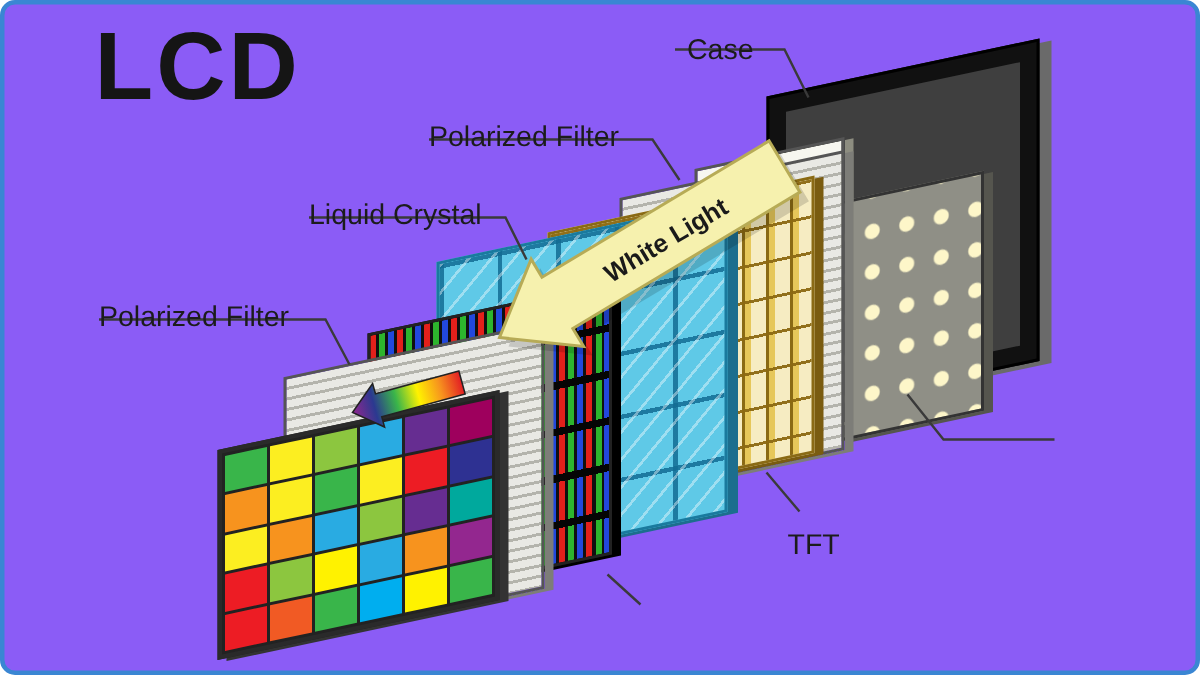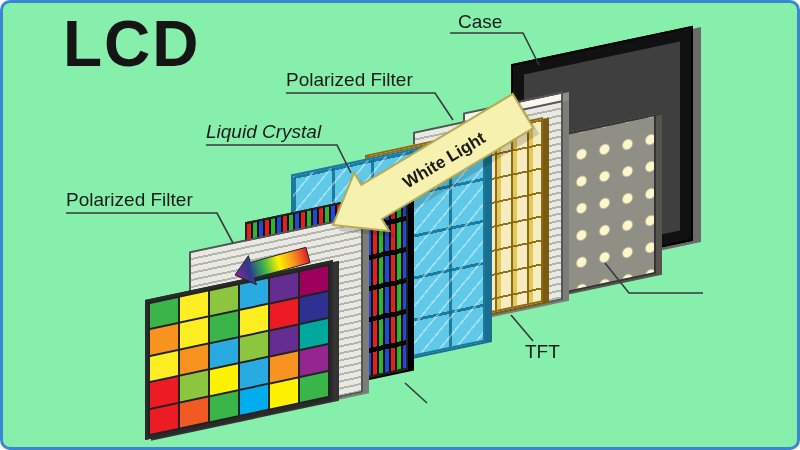--- a/index.html
+++ b/index.html
@@ -1,26 +1,26 @@
 <!DOCTYPE html>
 <html style="--frame_blue: #3a86d3; --arrow_fill: #f6f1ae; --arrow_stroke: #b7ab56; --liquid_crystal_blue: #5fc9e7; --tft_gold: #e6c75a; --case_black: #111111; --label_text: #1c1c1c; --leader_line: #3a3a3a;"><head>
 <meta charset="utf-8">
 <style>
   html,body{margin:0;padding:0;background:#fff;}
   .canvas{
     position:relative;width:800px;height:450px;box-sizing:border-box;
-    background:#86efac;border:3px solid var(--frame_blue,#3a86d3);border-radius:10px;
+    background:#8b5cf6;border:3px solid var(--frame_blue,#3a86d3);border-radius:10px;
     overflow:hidden;font-family:"Liberation Sans",sans-serif;
   }
   .title{
     position:absolute;left:60px;top:4px;font-size:64px;font-weight:bold;
     color:#151515;letter-spacing:2px;z-index:15;
   }
   .lbl{
-    position:absolute;font-size:19px;color:var(--label_text,#1c1c1c);z-index:15;white-space:nowrap;
+    position:absolute;font-size:19px;color:var(--label_text,#1c1c1c);z-index:15;white-space:nowrap;margin-top:12px;
   }
   .panel{position:absolute;transform:skewY(-12deg);box-sizing:border-box;}
   
   .case{
     left:508px;top:42px;width:182px;height:215px;z-index:1;
     background:var(--case_black,#111);border:2px solid #000;
     box-shadow:8px 3px 0 #6a6a6a;
   }
   .case-inner{position:absolute;inset:11px;background:#3f3f3f;}
   .backlight{
@@ -146,17 +146,17 @@
 
     <polygon points="515.7,96.9 364.3,187.8 357.1,175.8 336,228 392.1,234 384.9,222 536.3,131.1" fill="rgba(0,0,0,0.15)"></polygon>
     <polygon points="509.7,90.9 358.3,181.8 351.1,169.8 330,222 386.1,228 378.9,216 530.3,125.1" style="fill:var(--arrow_fill,#f6f1ae);stroke:var(--arrow_stroke,#b7ab56);stroke-width:2"></polygon>
     <text x="444" y="162" transform="rotate(-31 444 162)" text-anchor="middle" font-family="Liberation Sans, sans-serif" font-size="17" font-weight="bold" fill="#1a1a1a">White Light</text>
 
     <polygon points="302.9,244.3 247.3,259.5 245.4,252.7 232,272 253.4,281.7 251.5,274.9 307.1,259.7" fill="url(#rainbow)" stroke="#222" stroke-width="1"></polygon>
   </svg>
 
   <div class="lbl" style="left:455px;top:8px;">Case</div>
   <div class="lbl" style="left:283px;top:66px;">Polarized Filter</div>
-  <div class="lbl" style="left:203px;top:118px;font-style:italic;">Liquid Crystal</div>
+  <div class="lbl" style="left:203px;top:118px;">Liquid Crystal</div>
   <div class="lbl" style="left:63px;top:186px;">Polarized Filter</div>
   <div class="lbl" style="left:522px;top:338px;">TFT</div>
 
 </div>
 
 </body></html>

